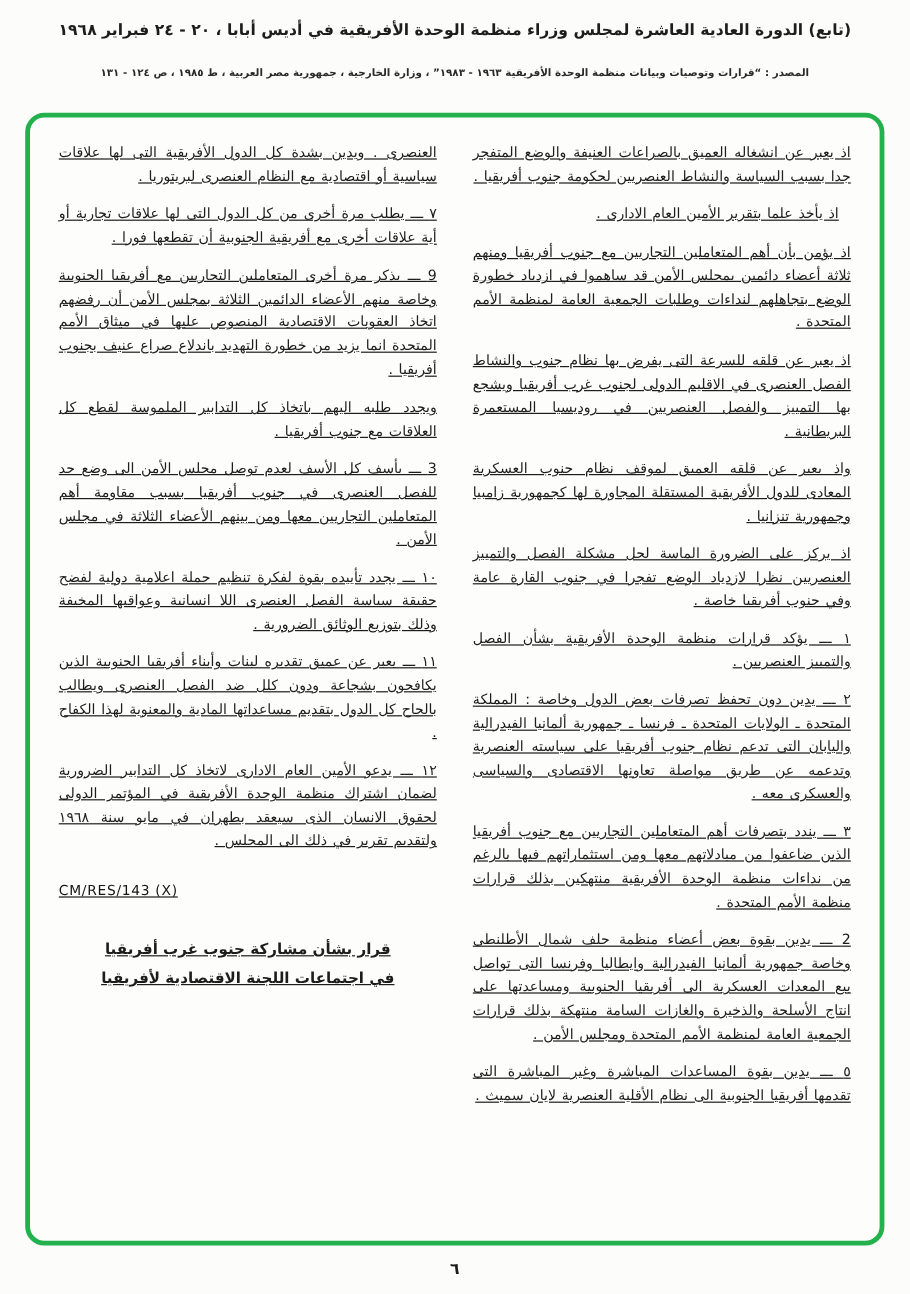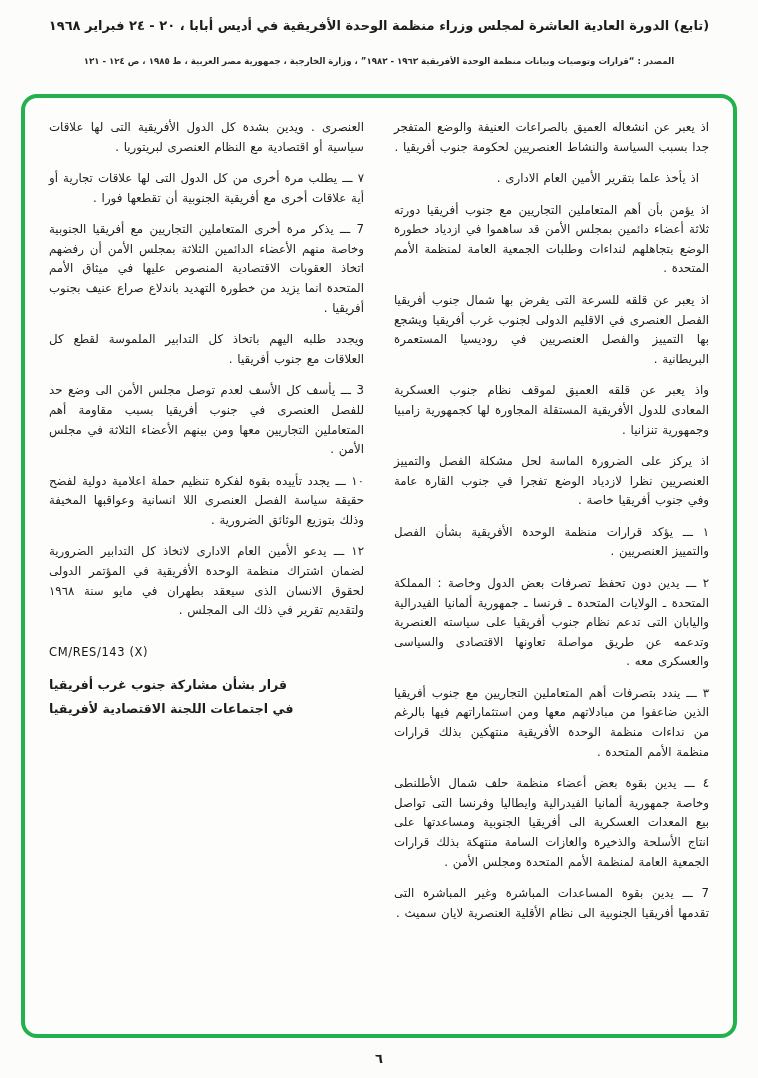--- a/index.html
+++ b/index.html
@@ -19,38 +19,38 @@
 
   .content-frame {
     position: absolute; top: 94px; left: 21px;
     width: 716px; height: 944px;
     border: 4px solid #22b14c; border-radius: 16px;
     background: #fdfdfb;
     padding: 20px 24px 14px 24px;
     overflow: hidden;
   }
   .columns { display: flex; gap: 30px; height: 100%; }
-  .column { flex: 1 1 0; min-width: 0; }
+  .column { flex: 1 1 0; min-width: 0; text-decoration: underline; }
 
   .para {
     font-size: 11.8px; line-height: 1.66;
     text-align: justify;
     margin: 0 0 12px 0;
     word-spacing: 1px;
   }
   .para.lead { text-indent: 10px; }
 
   .doc-ref {
     direction: ltr; text-align: left;
     font-size: 11.5px; letter-spacing: 0.6px;
     color: #161614;
-    margin: 24px 0 14px 0;
+    margin: 24px 0 30px 0;
   }
   .res-title {
-    text-align: left; font-weight: 700;
+    text-align: center; font-weight: 700;
     font-size: 12.6px; line-height: 1.9;
     margin: 0 0 24px 0;
   }
 
   .page-number {
     position: absolute; bottom: 12px; left: 0; right: 0;
     text-align: center; font-size: 13px; font-weight: 700;
   }
 </style>
 </head>
@@ -62,38 +62,39 @@
     <div class="doc-title">(تابع) الدورة العادية العاشرة لمجلس وزراء منظمة الوحدة الأفريقية في أديس أبابا ، ٢٠ - ٢٤ فبراير ١٩٦٨</div>
     <div class="doc-source">المصدر : “قرارات وتوصيات وبيانات منظمة الوحدة الأفريقية ١٩٦٣ - ١٩٨٣” ، وزارة الخارجية ، جمهورية مصر العربية ، ط ١٩٨٥ ، ص ١٢٤ - ١٣١</div>
   </header>
 
   <div class="content-frame">
     <div class="columns">
 
       <section class="column">
         <p class="para">اذ يعبر عن انشغاله العميق بالصراعات العنيفة والوضع المتفجر جدا بسبب السياسة والنشاط العنصريين لحكومة جنوب أفريقيا .</p>
         <p class="para lead">اذ يأخذ علما بتقرير الأمين العام الادارى .</p>
-        <p class="para">اذ يؤمن بأن أهم المتعاملين التجاريين مع جنوب أفريقيا دورته ثلاثة أعضاء دائمين بمجلس الأمن قد ساهموا في ازدياد خطورة الوضع بتجاهلهم لنداءات وطلبات الجمعية العامة لمنظمة الأمم المتحدة .</p>
-        <p class="para">اذ يعبر عن قلقه للسرعة التى يفرض بها شمال جنوب أفريقيا الفصل العنصرى في الاقليم الدولى لجنوب غرب أفريقيا ويشجع بها التمييز والفصل العنصريين في روديسيا المستعمرة البريطانية .</p>
+        <p class="para">اذ يؤمن بأن أهم المتعاملين التجاريين مع جنوب أفريقيا ومنهم ثلاثة أعضاء دائمين بمجلس الأمن قد ساهموا في ازدياد خطورة الوضع بتجاهلهم لنداءات وطلبات الجمعية العامة لمنظمة الأمم المتحدة .</p>
+        <p class="para">اذ يعبر عن قلقه للسرعة التى يفرض بها نظام جنوب والنشاط الفصل العنصرى في الاقليم الدولى لجنوب غرب أفريقيا ويشجع بها التمييز والفصل العنصريين في روديسيا المستعمرة البريطانية .</p>
         <p class="para">واذ يعبر عن قلقه العميق لموقف نظام جنوب العسكرية المعادى للدول الأفريقية المستقلة المجاورة لها كجمهورية زامبيا وجمهورية تنزانيا .</p>
         <p class="para">اذ يركز على الضرورة الماسة لحل مشكلة الفصل والتمييز العنصريين نظرا لازدياد الوضع تفجرا في جنوب القارة عامة وفي جنوب أفريقيا خاصة .</p>
         <p class="para">١ ـــ يؤكد قرارات منظمة الوحدة الأفريقية بشأن الفصل والتمييز العنصريين .</p>
         <p class="para">٢ ـــ يدين دون تحفظ تصرفات بعض الدول وخاصة : المملكة المتحدة ـ الولايات المتحدة ـ فرنسا ـ جمهورية ألمانيا الفيدرالية واليابان التى تدعم نظام جنوب أفريقيا على سياسته العنصرية وتدعمه عن طريق مواصلة تعاونها الاقتصادى والسياسى والعسكرى معه .</p>
         <p class="para">٣ ـــ يندد بتصرفات أهم المتعاملين التجاريين مع جنوب أفريقيا الذين ضاعفوا من مبادلاتهم معها ومن استثماراتهم فيها بالرغم من نداءات منظمة الوحدة الأفريقية منتهكين بذلك قرارات منظمة الأمم المتحدة .</p>
-        <p class="para">٤ ـــ يدين بقوة بعض أعضاء منظمة حلف شمال الأطلنطى وخاصة جمهورية ألمانيا الفيدرالية وايطاليا وفرنسا التى تواصل بيع المعدات العسكرية الى أفريقيا الجنوبية ومساعدتها على انتاج الأسلحة والذخيرة والغازات السامة منتهكة بذلك قرارات الجمعية العامة لمنظمة الأمم المتحدة ومجلس الأمن .</p>
-        <p class="para">7 ـــ يدين بقوة المساعدات المباشرة وغير المباشرة التى تقدمها أفريقيا الجنوبية الى نظام الأقلية العنصرية لايان سميث .</p>
+        <p class="para">2 ـــ يدين بقوة بعض أعضاء منظمة حلف شمال الأطلنطى وخاصة جمهورية ألمانيا الفيدرالية وايطاليا وفرنسا التى تواصل بيع المعدات العسكرية الى أفريقيا الجنوبية ومساعدتها على انتاج الأسلحة والذخيرة والغازات السامة منتهكة بذلك قرارات الجمعية العامة لمنظمة الأمم المتحدة ومجلس الأمن .</p>
+        <p class="para">٥ ـــ يدين بقوة المساعدات المباشرة وغير المباشرة التى تقدمها أفريقيا الجنوبية الى نظام الأقلية العنصرية لايان سميث .</p>
       </section>
 
       <section class="column">
         <p class="para">العنصرى . ويدين بشدة كل الدول الأفريقية التى لها علاقات سياسية أو اقتصادية مع النظام العنصرى لبريتوريا .</p>
         <p class="para">٧ ـــ يطلب مرة أخرى من كل الدول التى لها علاقات تجارية أو أية علاقات أخرى مع أفريقية الجنوبية أن تقطعها فورا .</p>
-        <p class="para">7 ـــ يذكر مرة أخرى المتعاملين التجاريين مع أفريقيا الجنوبية وخاصة منهم الأعضاء الدائمين الثلاثة بمجلس الأمن أن رفضهم اتخاذ العقوبات الاقتصادية المنصوص عليها في ميثاق الأمم المتحدة انما يزيد من خطورة التهديد باندلاع صراع عنيف بجنوب أفريقيا .</p>
+        <p class="para">9 ـــ يذكر مرة أخرى المتعاملين التجاريين مع أفريقيا الجنوبية وخاصة منهم الأعضاء الدائمين الثلاثة بمجلس الأمن أن رفضهم اتخاذ العقوبات الاقتصادية المنصوص عليها في ميثاق الأمم المتحدة انما يزيد من خطورة التهديد باندلاع صراع عنيف بجنوب أفريقيا .</p>
         <p class="para">ويجدد طلبه اليهم باتخاذ كل التدابير الملموسة لقطع كل العلاقات مع جنوب أفريقيا .</p>
         <p class="para">3 ـــ يأسف كل الأسف لعدم توصل مجلس الأمن الى وضع حد للفصل العنصرى في جنوب أفريقيا بسبب مقاومة أهم المتعاملين التجاريين معها ومن بينهم الأعضاء الثلاثة في مجلس الأمن .</p>
         <p class="para">١٠ ـــ يجدد تأييده بقوة لفكرة تنظيم حملة اعلامية دولية لفضح حقيقة سياسة الفصل العنصرى اللا انسانية وعواقبها المخيفة وذلك بتوزيع الوثائق الضرورية .</p>
+        <p class="para">١١ ـــ يعبر عن عميق تقديره لبنات وأبناء أفريقيا الجنوبية الذين يكافحون بشجاعة ودون كلل ضد الفصل العنصرى ويطالب بالحاح كل الدول بتقديم مساعداتها المادية والمعنوية لهذا الكفاح .</p>
         <p class="para">١٢ ـــ يدعو الأمين العام الادارى لاتخاذ كل التدابير الضرورية لضمان اشتراك منظمة الوحدة الأفريقية في المؤتمر الدولى لحقوق الانسان الذى سيعقد بطهران في مايو سنة ١٩٦٨ ولتقديم تقرير في ذلك الى المجلس .</p>
 
         <div class="doc-ref">CM/RES/143  (X)</div>
 
         <h2 class="res-title">
           <span>قرار بشأن مشاركة جنوب غرب أفريقيا</span><br>
           <span>في اجتماعات اللجنة الاقتصادية لأفريقيا</span>
         </h2>
 
       </section>

